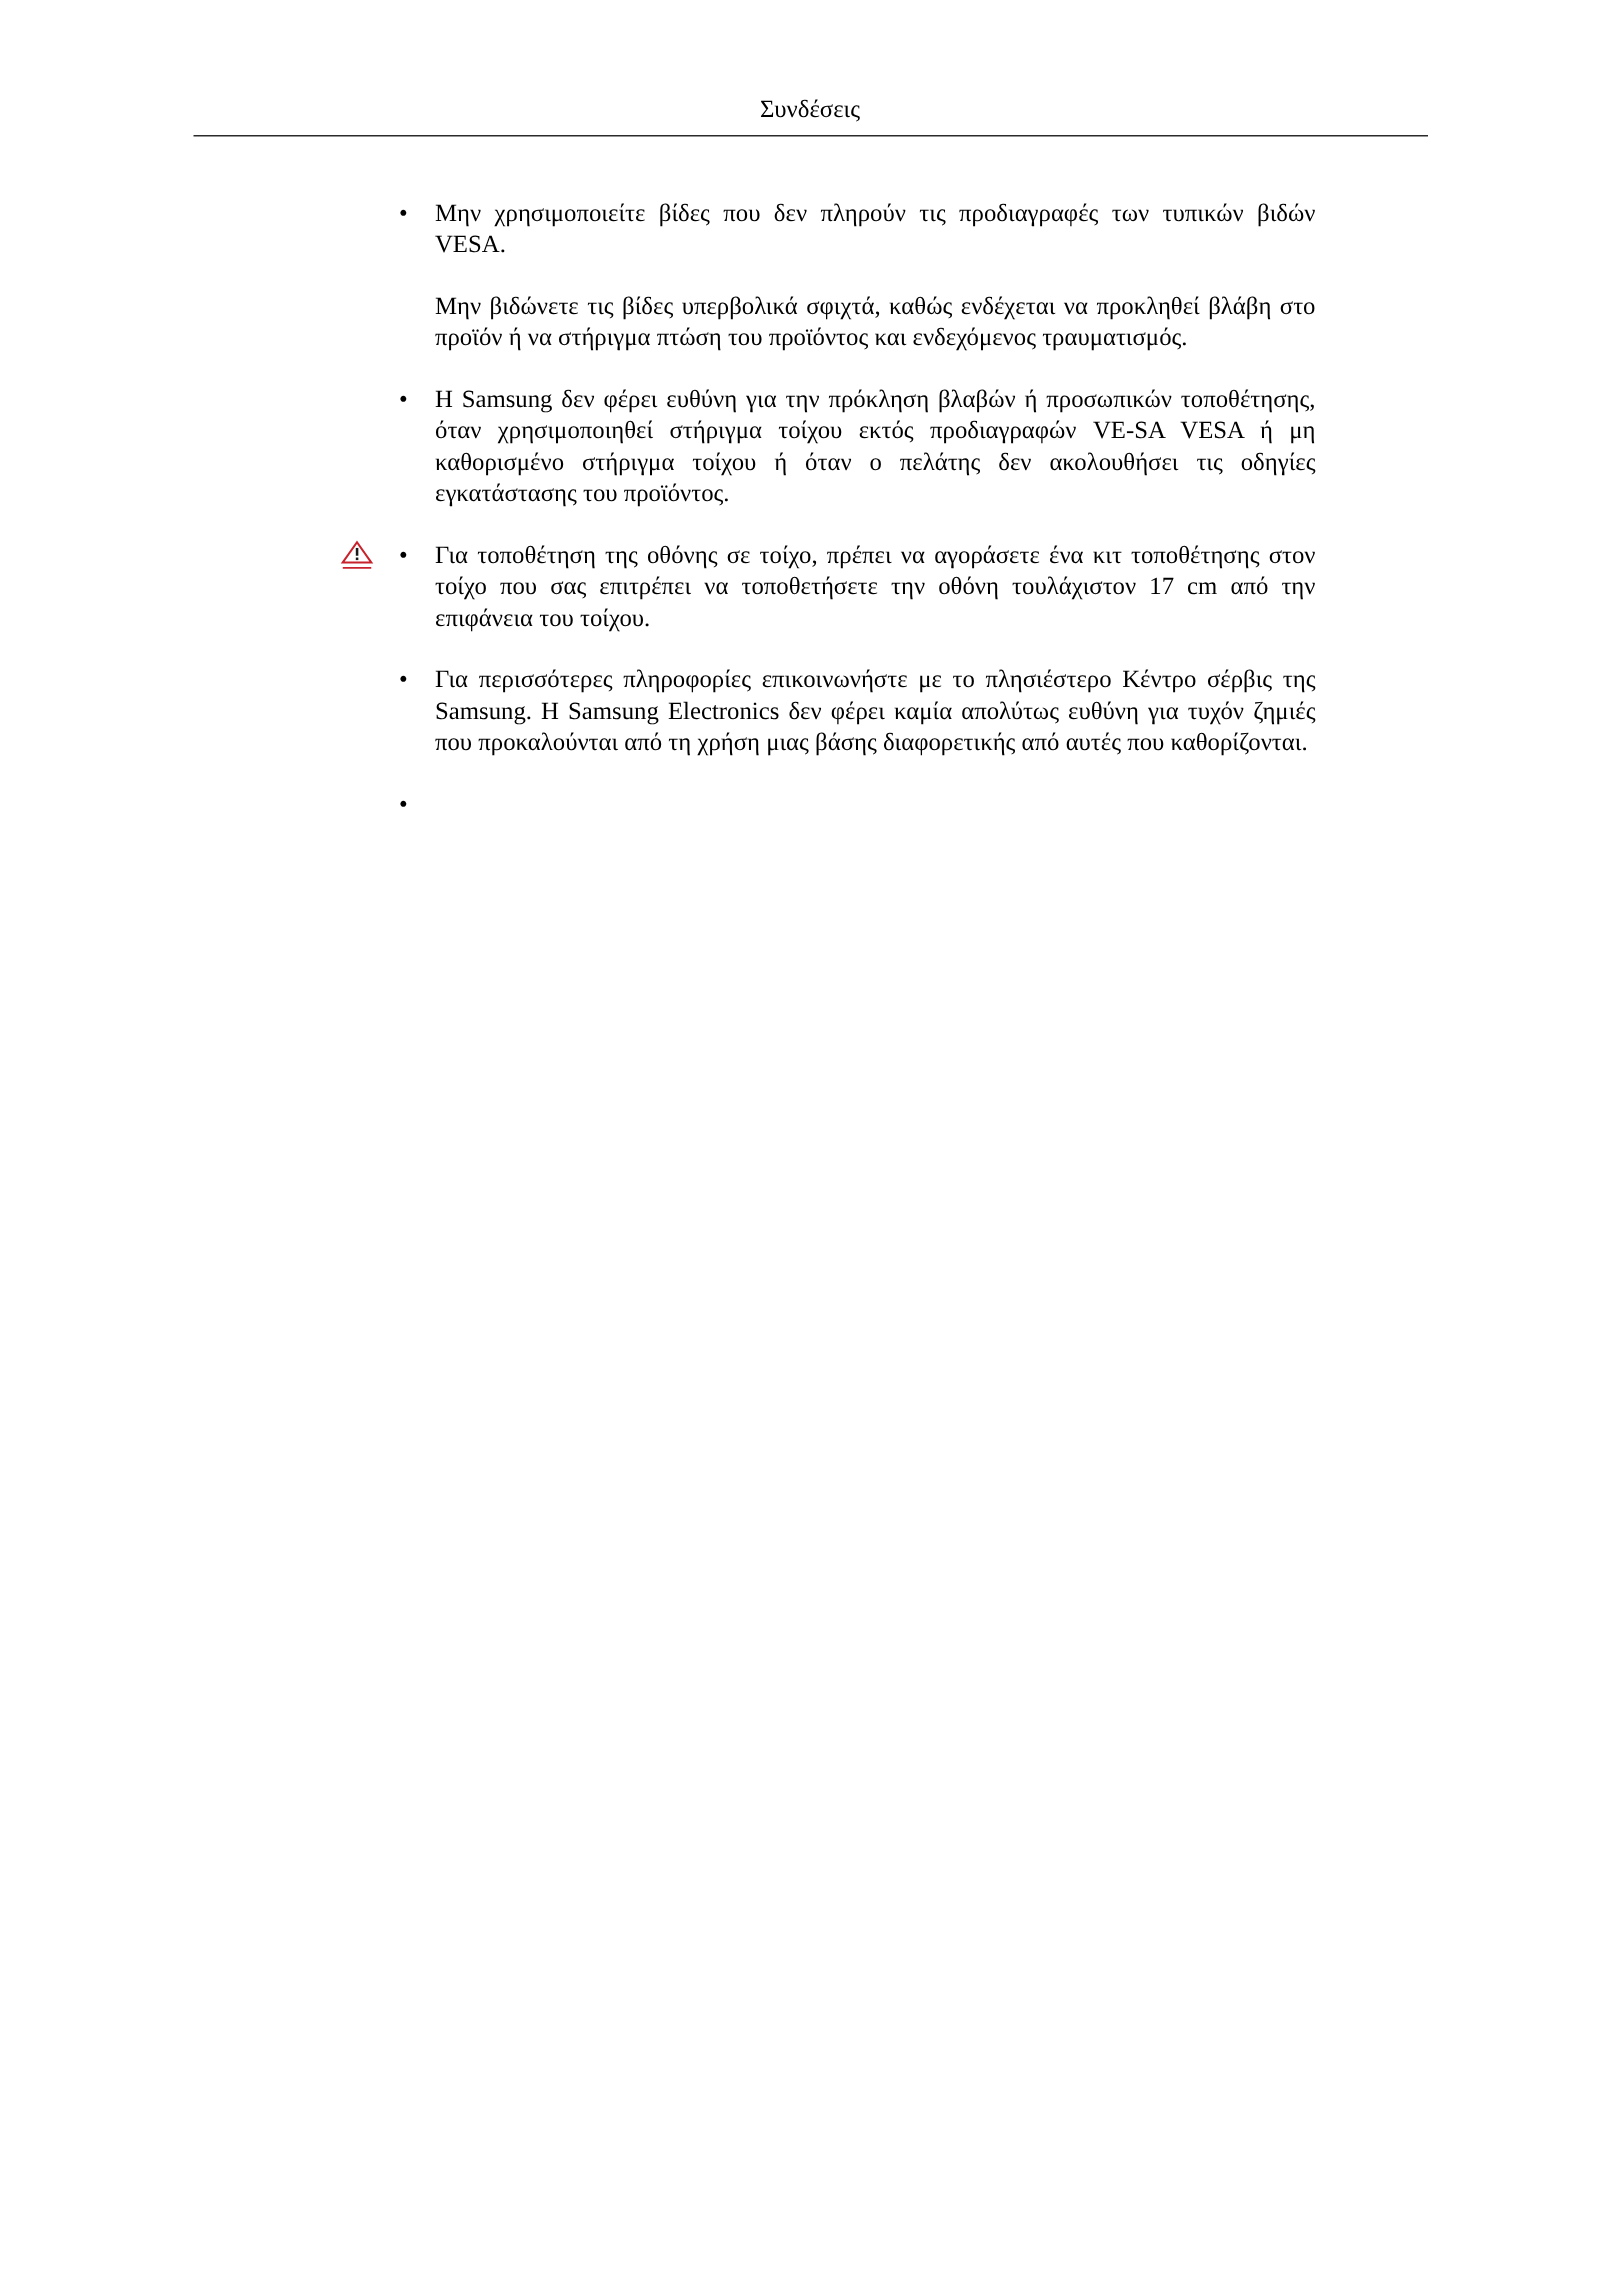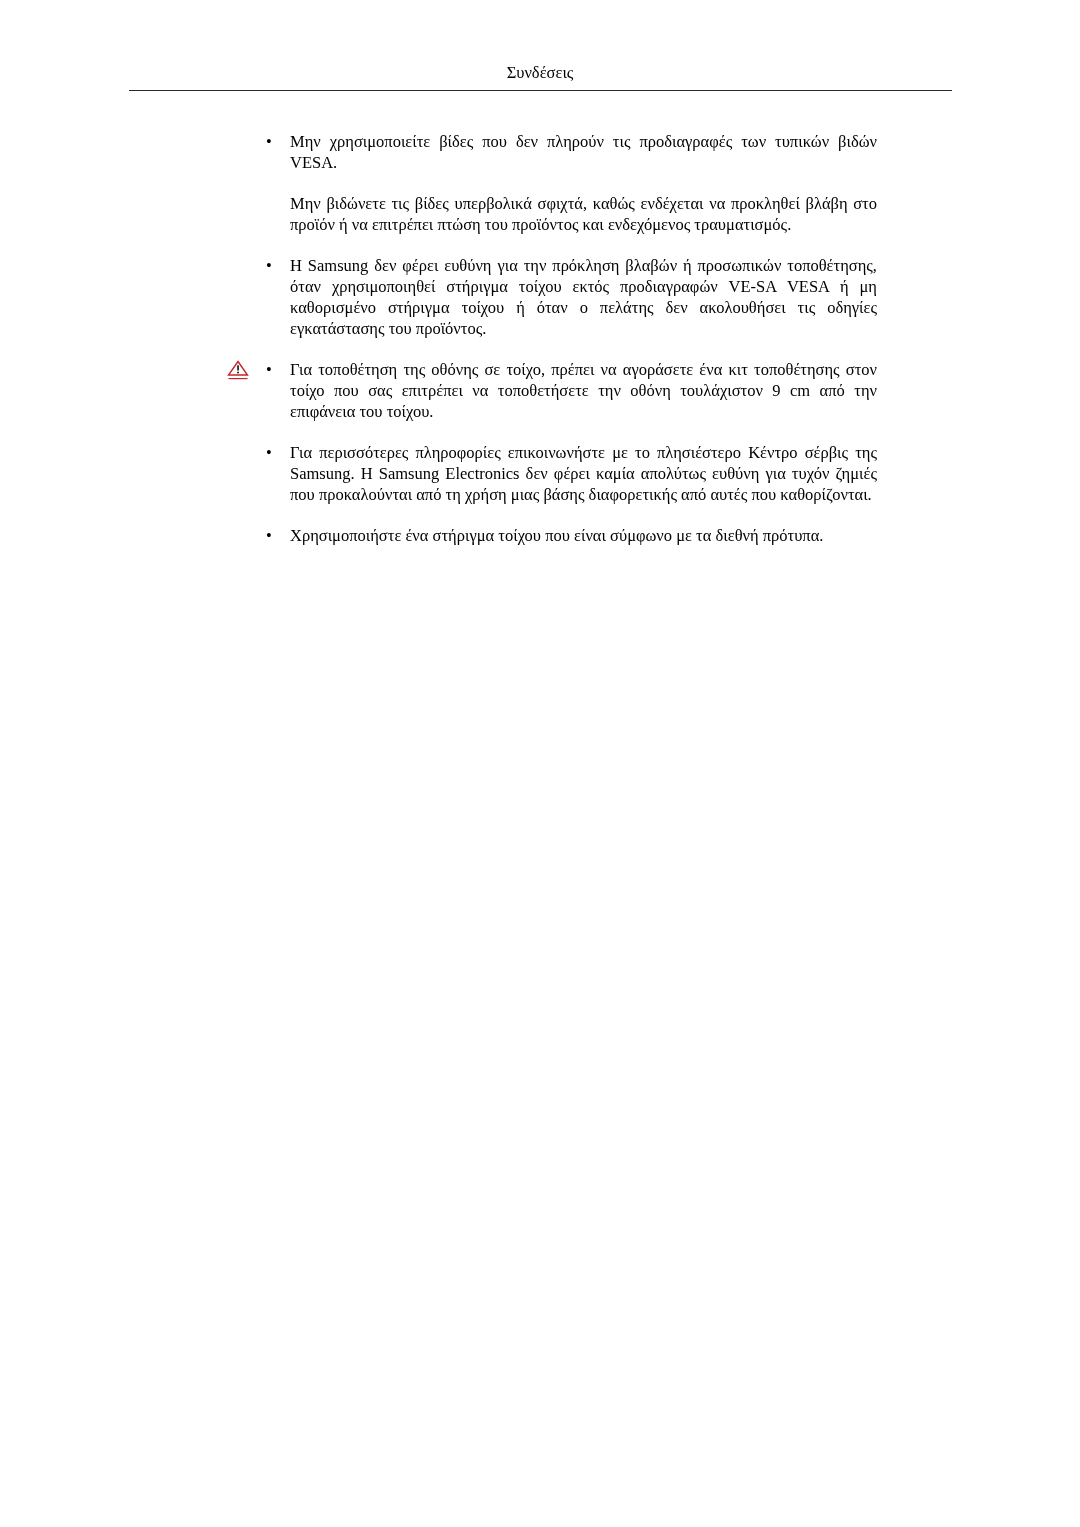--- a/index.html
+++ b/index.html
@@ -86,50 +86,49 @@
   <div class="rule header-rule"></div>
 
   <div class="content">
 
     <div class="item bullet-item">
       <span class="bullet-marker">•</span>
       <span>Μην χρησιμοποιείτε βίδες που δεν πληρούν τις προδιαγραφές των τυπικών βιδών VESA.</span>
     </div>
 
     <div class="item para-item">
-      <span>Μην βιδώνετε τις βίδες υπερβολικά σφιχτά, καθώς ενδέχεται να προκληθεί βλάβη στο προϊόν ή να επιτρέπει πτώση του προϊόντος και ενδεχόμενος τραυματισμός.</span>
+      <span>Μην βιδώνετε τις βίδες υπερβολικά σφιχτά, καθώς ενδέχεται να προκληθεί βλάβη στο προϊόν ή να στήριγμα πτώση του προϊόντος και ενδεχόμενος τραυματισμός.</span>
     </div>
 
 
     <div class="item bullet-item">
       <span class="bullet-marker">•</span>
       <span>Η Samsung δεν φέρει ευθύνη για την πρόκληση βλαβών ή προσωπικών τοποθέτησης, όταν χρησιμοποιηθεί στήριγμα τοίχου εκτός προδιαγραφών VE-SA VESA ή μη καθορισμένο στήριγμα τοίχου ή όταν ο πελάτης δεν ακολουθήσει τις οδηγίες εγκατάστασης του προϊόντος.</span>
     </div>
 
     <div class="item bullet-item">
       <span class="warning-icon">
         <svg width="22" height="20" viewBox="0 0 22 20" xmlns="http://www.w3.org/2000/svg">
           <polygon points="11,1.5 20.5,15 1.5,15" fill="#ffffff" stroke="#c8232c" stroke-width="1.4"></polygon>
           <rect x="10.2" y="5.3" width="1.7" height="5.2" fill="#1a1a1a"></rect>
           <rect x="10.2" y="11.7" width="1.7" height="1.7" fill="#1a1a1a"></rect>
           <line x1="1.5" y1="18.6" x2="20.5" y2="18.6" stroke="#c8232c" stroke-width="1.2"></line>
         </svg>
       </span>
       <span class="bullet-marker">•</span>
-      <span>Για τοποθέτηση της οθόνης σε τοίχο, πρέπει να αγοράσετε ένα κιτ τοποθέτησης στον τοίχο που σας επιτρέπει να τοποθετήσετε την οθόνη τουλάχιστον 9 cm από την επιφάνεια του τοίχου.</span>
+      <span>Για τοποθέτηση της οθόνης σε τοίχο, πρέπει να αγοράσετε ένα κιτ τοποθέτησης στον τοίχο που σας επιτρέπει να τοποθετήσετε την οθόνη τουλάχιστον 17 cm από την επιφάνεια του τοίχου.</span>
     </div>
 
     <div class="item bullet-item">
       <span class="bullet-marker">•</span>
       <span>Για περισσότερες πληροφορίες επικοινωνήστε με το πλησιέστερο Κέντρο σέρβις της Samsung. Η Samsung Electronics δεν φέρει καμία απολύτως ευθύνη για τυχόν ζημιές που προκαλούνται από τη χρήση μιας βάσης διαφορετικής από αυτές που καθορίζονται.</span>
     </div>
 
     <div class="item bullet-item">
       <span class="bullet-marker">•</span>
-      <span>Χρησιμοποιήστε ένα στήριγμα τοίχου που είναι σύμφωνο με τα διεθνή πρότυπα.</span>
     </div>
 
   </div>
 
   <div class="rule footer-rule"></div>
 
   <div class="page-number">15</div>
 
 </div>
 

